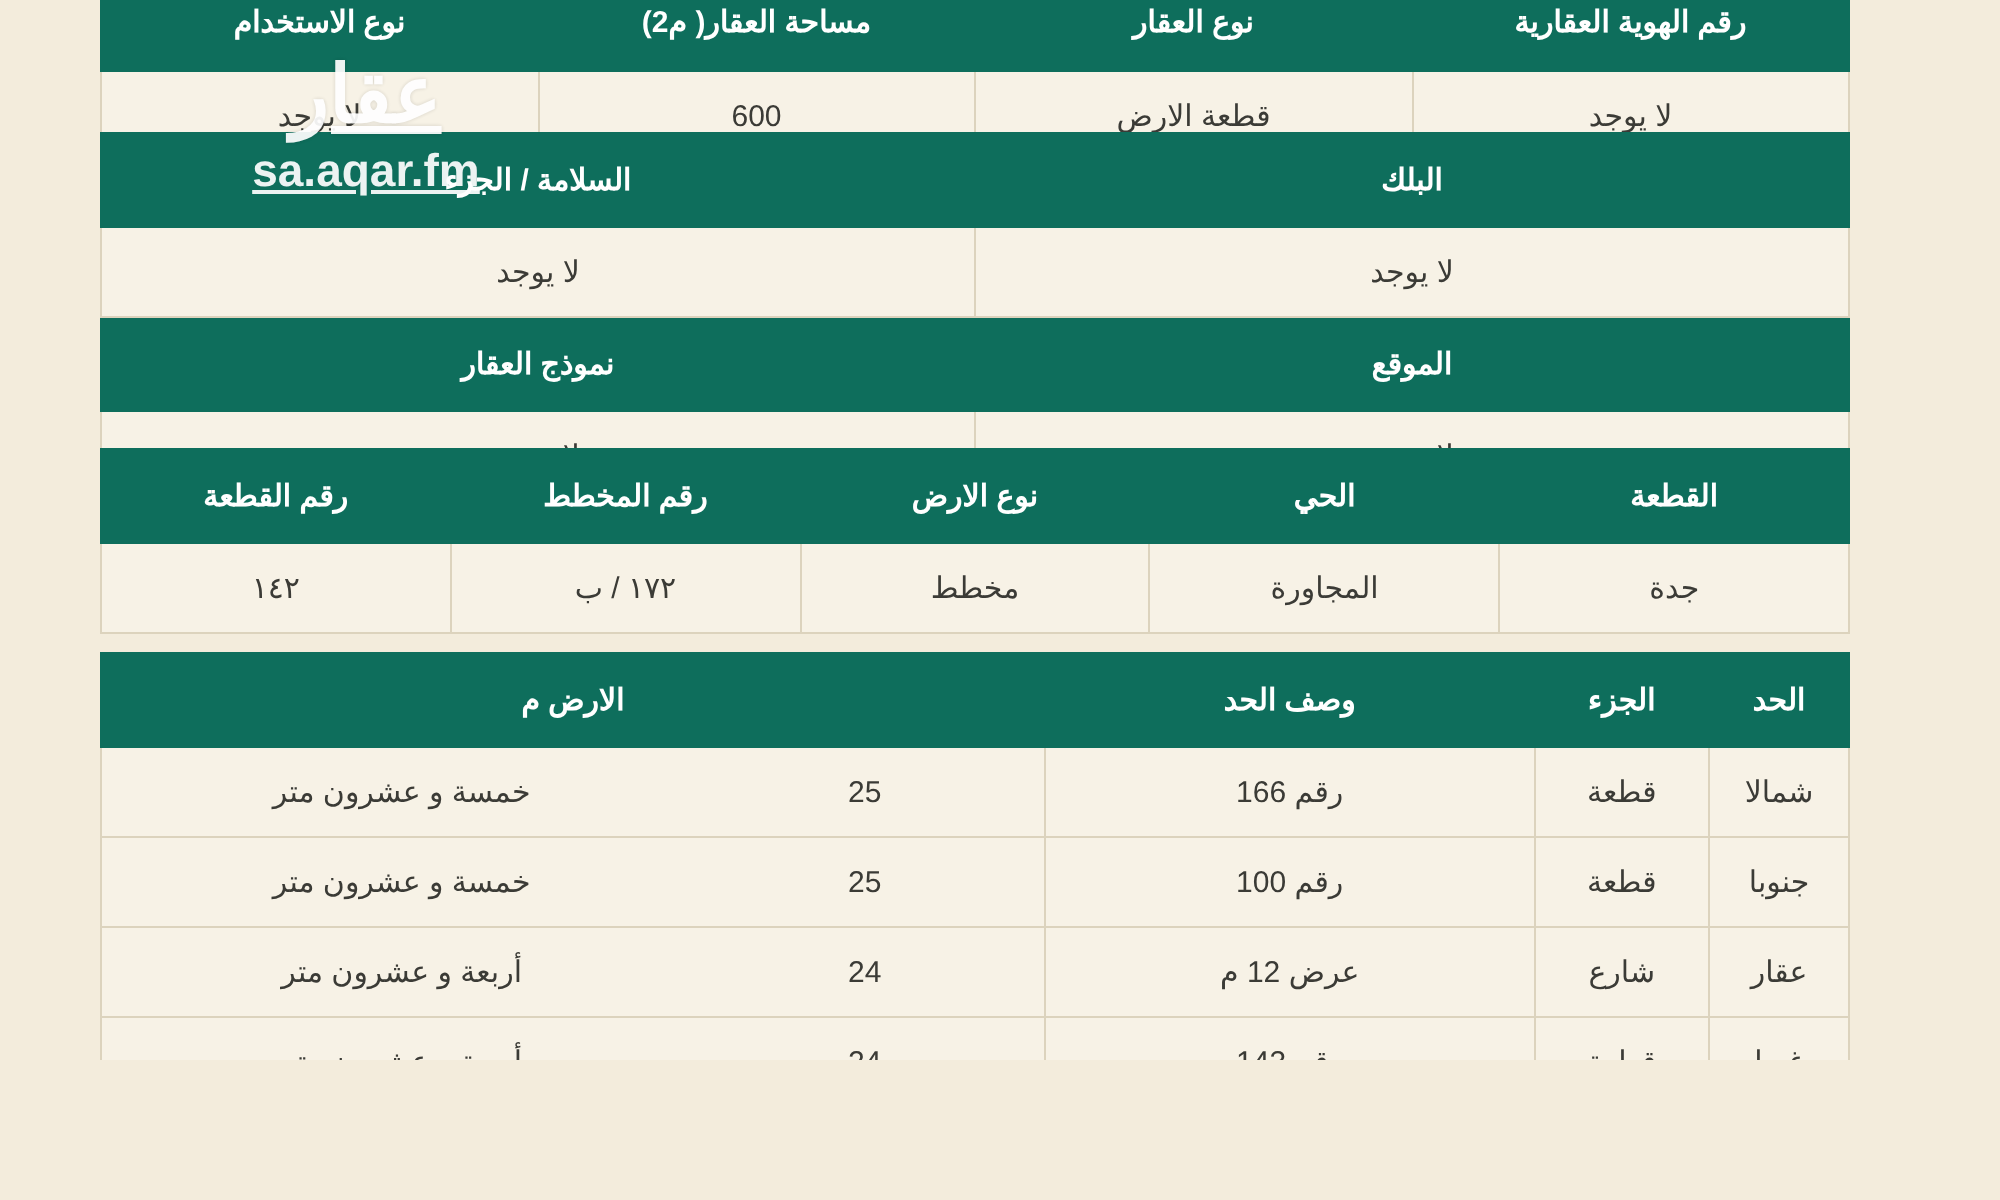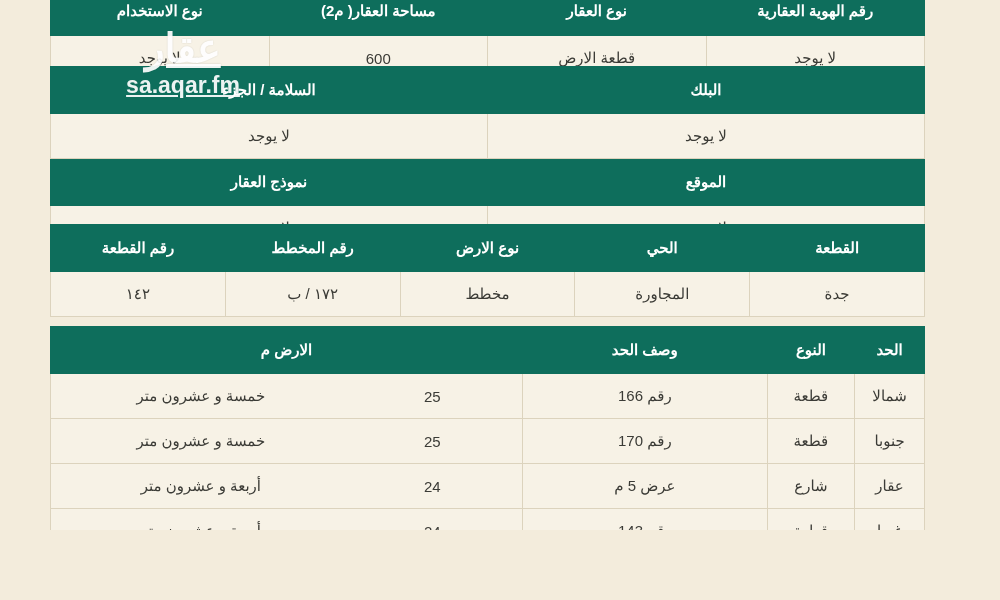--- a/index.html
+++ b/index.html
@@ -176,21 +176,21 @@
     <table class="deed">
       <colgroup>
         <col style="width:8%">
         <col style="width:10%">
         <col style="width:28%">
         <col style="width:54%">
       </colgroup>
       <tbody>
           <tr>
         <td class="hd">الحد</td>
-        <td class="hd">النوع</td>
+        <td class="hd">الجزء</td>
         <td class="hd">وصف الحد</td>
         <td class="hd">الارض م</td>
       </tr>
       <tr>
         <td>شمالا</td>
         <td>قطعة</td>
         <td>رقم 166</td>
         <td>
           <table style="width:100%;border-collapse:collapse;">
             <tbody>
@@ -198,36 +198,36 @@
               <td style="width:37%;border:none;background:transparent;height:auto;padding:0;">25</td>
               <td style="width:63%;border:none;background:transparent;height:auto;padding:0;">خمسة و عشرون متر</td>
             </tr>
           </tbody>
               </table>
         </td>
       </tr>
       <tr>
         <td>جنوبا</td>
         <td>قطعة</td>
-        <td>رقم 170</td>
+        <td>رقم 100</td>
         <td>
           <table style="width:100%;border-collapse:collapse;">
             <tbody>
                   <tr>
               <td style="width:37%;border:none;background:transparent;height:auto;padding:0;">25</td>
               <td style="width:63%;border:none;background:transparent;height:auto;padding:0;">خمسة و عشرون متر</td>
             </tr>
           </tbody>
               </table>
         </td>
       </tr>
       <tr>
         <td>عقار</td>
         <td>شارع</td>
-        <td>عرض 5 م</td>
+        <td>عرض 12 م</td>
         <td>
           <table style="width:100%;border-collapse:collapse;">
             <tbody>
                   <tr>
               <td style="width:37%;border:none;background:transparent;height:auto;padding:0;">24</td>
               <td style="width:63%;border:none;background:transparent;height:auto;padding:0;">أربعة و عشرون متر</td>
             </tr>
           </tbody>
               </table>
         </td>

